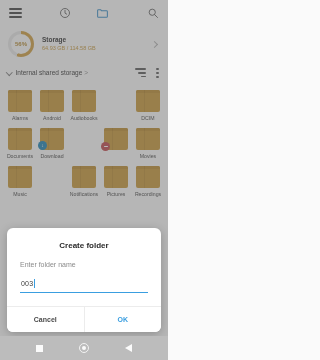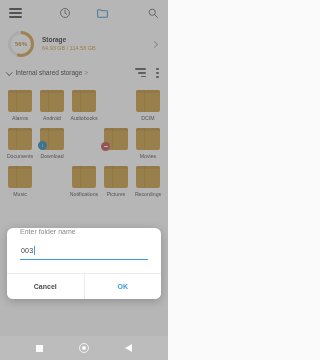--- a/index.html
+++ b/index.html
@@ -286,20 +286,21 @@
         <div class="folder"></div>
         <div class="flabel">Recordings</div>
       </div>
     </div>
 
 </div>
 
 <div id="scrim"></div>
 
 <div class="dialog">
+  <div class="dlg-title">Create folder</div>
   <div class="dlg-label">Enter folder name</div>
   <div class="dlg-field">
     <div class="fieldbox">
       <span class="fieldval">003</span>
       <span class="caret"></span>
     </div>
   </div>
   <div class="dlg-actions">
     <button class="dlg-btn cancel">Cancel</button>
     <button class="dlg-btn ok">OK</button>

